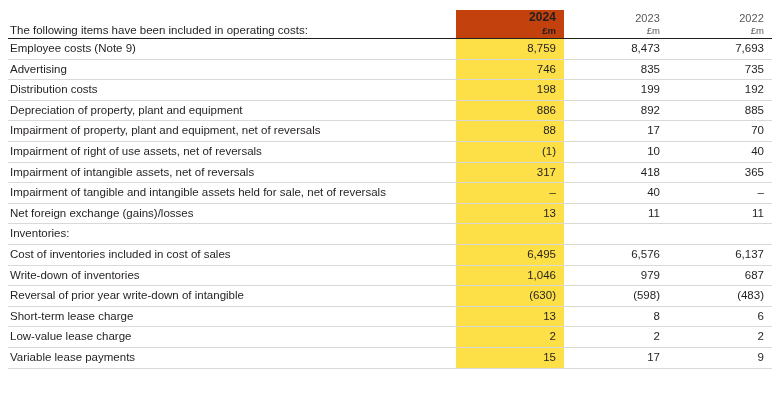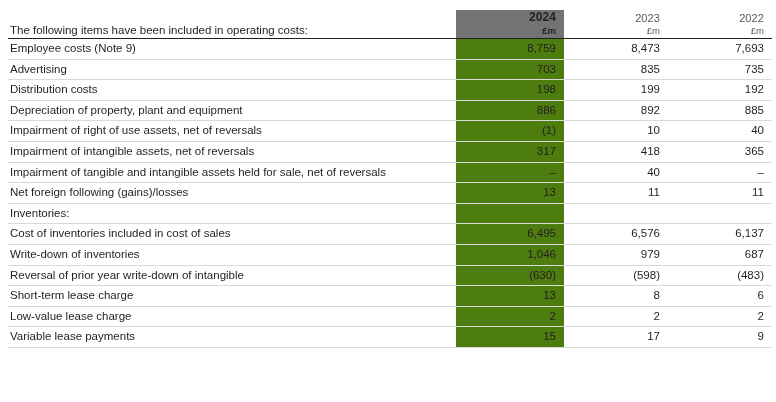--- a/index.html
+++ b/index.html
@@ -79,23 +79,23 @@
   }
   tbody td.desc {
     text-align: left;
     padding-left: 2px;
     padding-right: 19px;
   }
   tbody tr:last-child td { border-bottom: 1px solid #d9d9d6; }
 
   
   .hl {
-    background: #4d7c0f;
-  }
-  thead th.hl { background: #737373; }
+    background: #fde047;
+  }
+  thead th.hl { background: #c2410c; }
 
   .indent { padding-left: 10px; }
 </style>
 </head>
 <body>
 
 <div class="sheet">
   <table class="fin">
     <colgroup>
       <col class="c-desc">
@@ -124,56 +124,62 @@
     </thead>
     <tbody id="table-body">
         <tr>
           <td class="desc">Employee costs (Note 9)</td>
           <td class="hl">8,759</td>
           <td class="">8,473</td>
           <td class="">7,693</td>
         </tr>
         <tr>
           <td class="desc">Advertising</td>
-          <td class="hl">703</td>
+          <td class="hl">746</td>
           <td class="">835</td>
           <td class="">735</td>
         </tr>
         <tr>
           <td class="desc">Distribution costs</td>
           <td class="hl">198</td>
           <td class="">199</td>
           <td class="">192</td>
         </tr>
         <tr>
           <td class="desc">Depreciation of property, plant and equipment</td>
           <td class="hl">886</td>
           <td class="">892</td>
           <td class="">885</td>
         </tr>
         <tr>
+          <td class="desc">Impairment of property, plant and equipment, net of reversals</td>
+          <td class="hl">88</td>
+          <td class="">17</td>
+          <td class="">70</td>
+        </tr>
+        <tr>
           <td class="desc">Impairment of right of use assets, net of reversals</td>
           <td class="hl">(1)</td>
           <td class="">10</td>
           <td class="">40</td>
         </tr>
         <tr>
           <td class="desc">Impairment of intangible assets, net of reversals</td>
           <td class="hl">317</td>
           <td class="">418</td>
           <td class="">365</td>
         </tr>
         <tr>
           <td class="desc">Impairment of tangible and intangible assets held for sale, net of reversals</td>
           <td class="hl">–</td>
           <td class="">40</td>
           <td class="">–</td>
         </tr>
         <tr>
-          <td class="desc">Net foreign following (gains)/losses</td>
+          <td class="desc">Net foreign exchange (gains)/losses</td>
           <td class="hl">13</td>
           <td class="">11</td>
           <td class="">11</td>
         </tr>
         <tr>
           <td class="desc">Inventories:</td>
           <td class="hl"></td>
           <td class=""></td>
           <td class=""></td>
         </tr>

